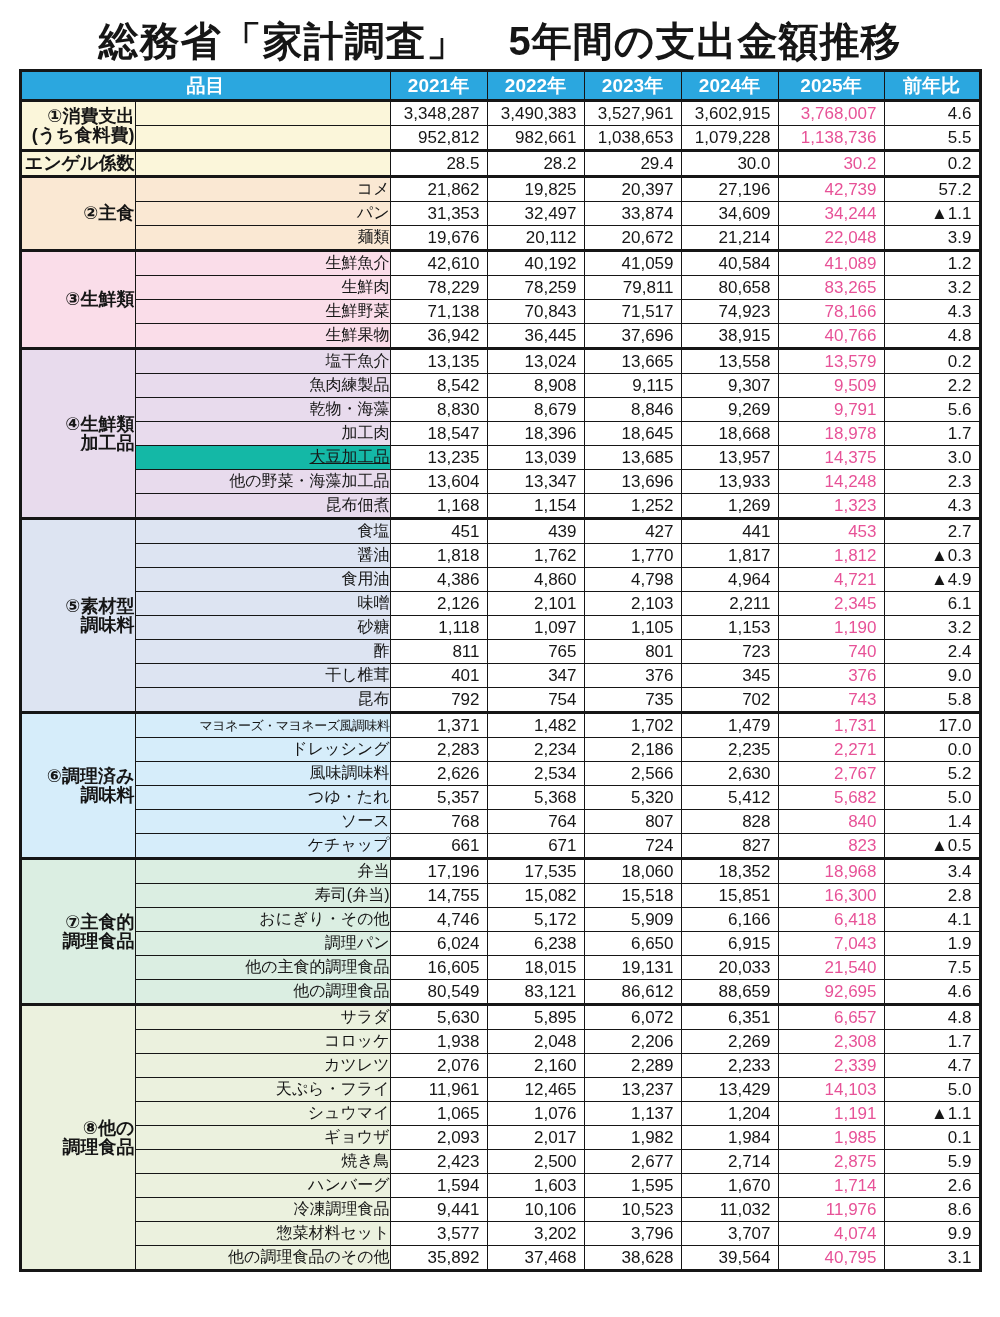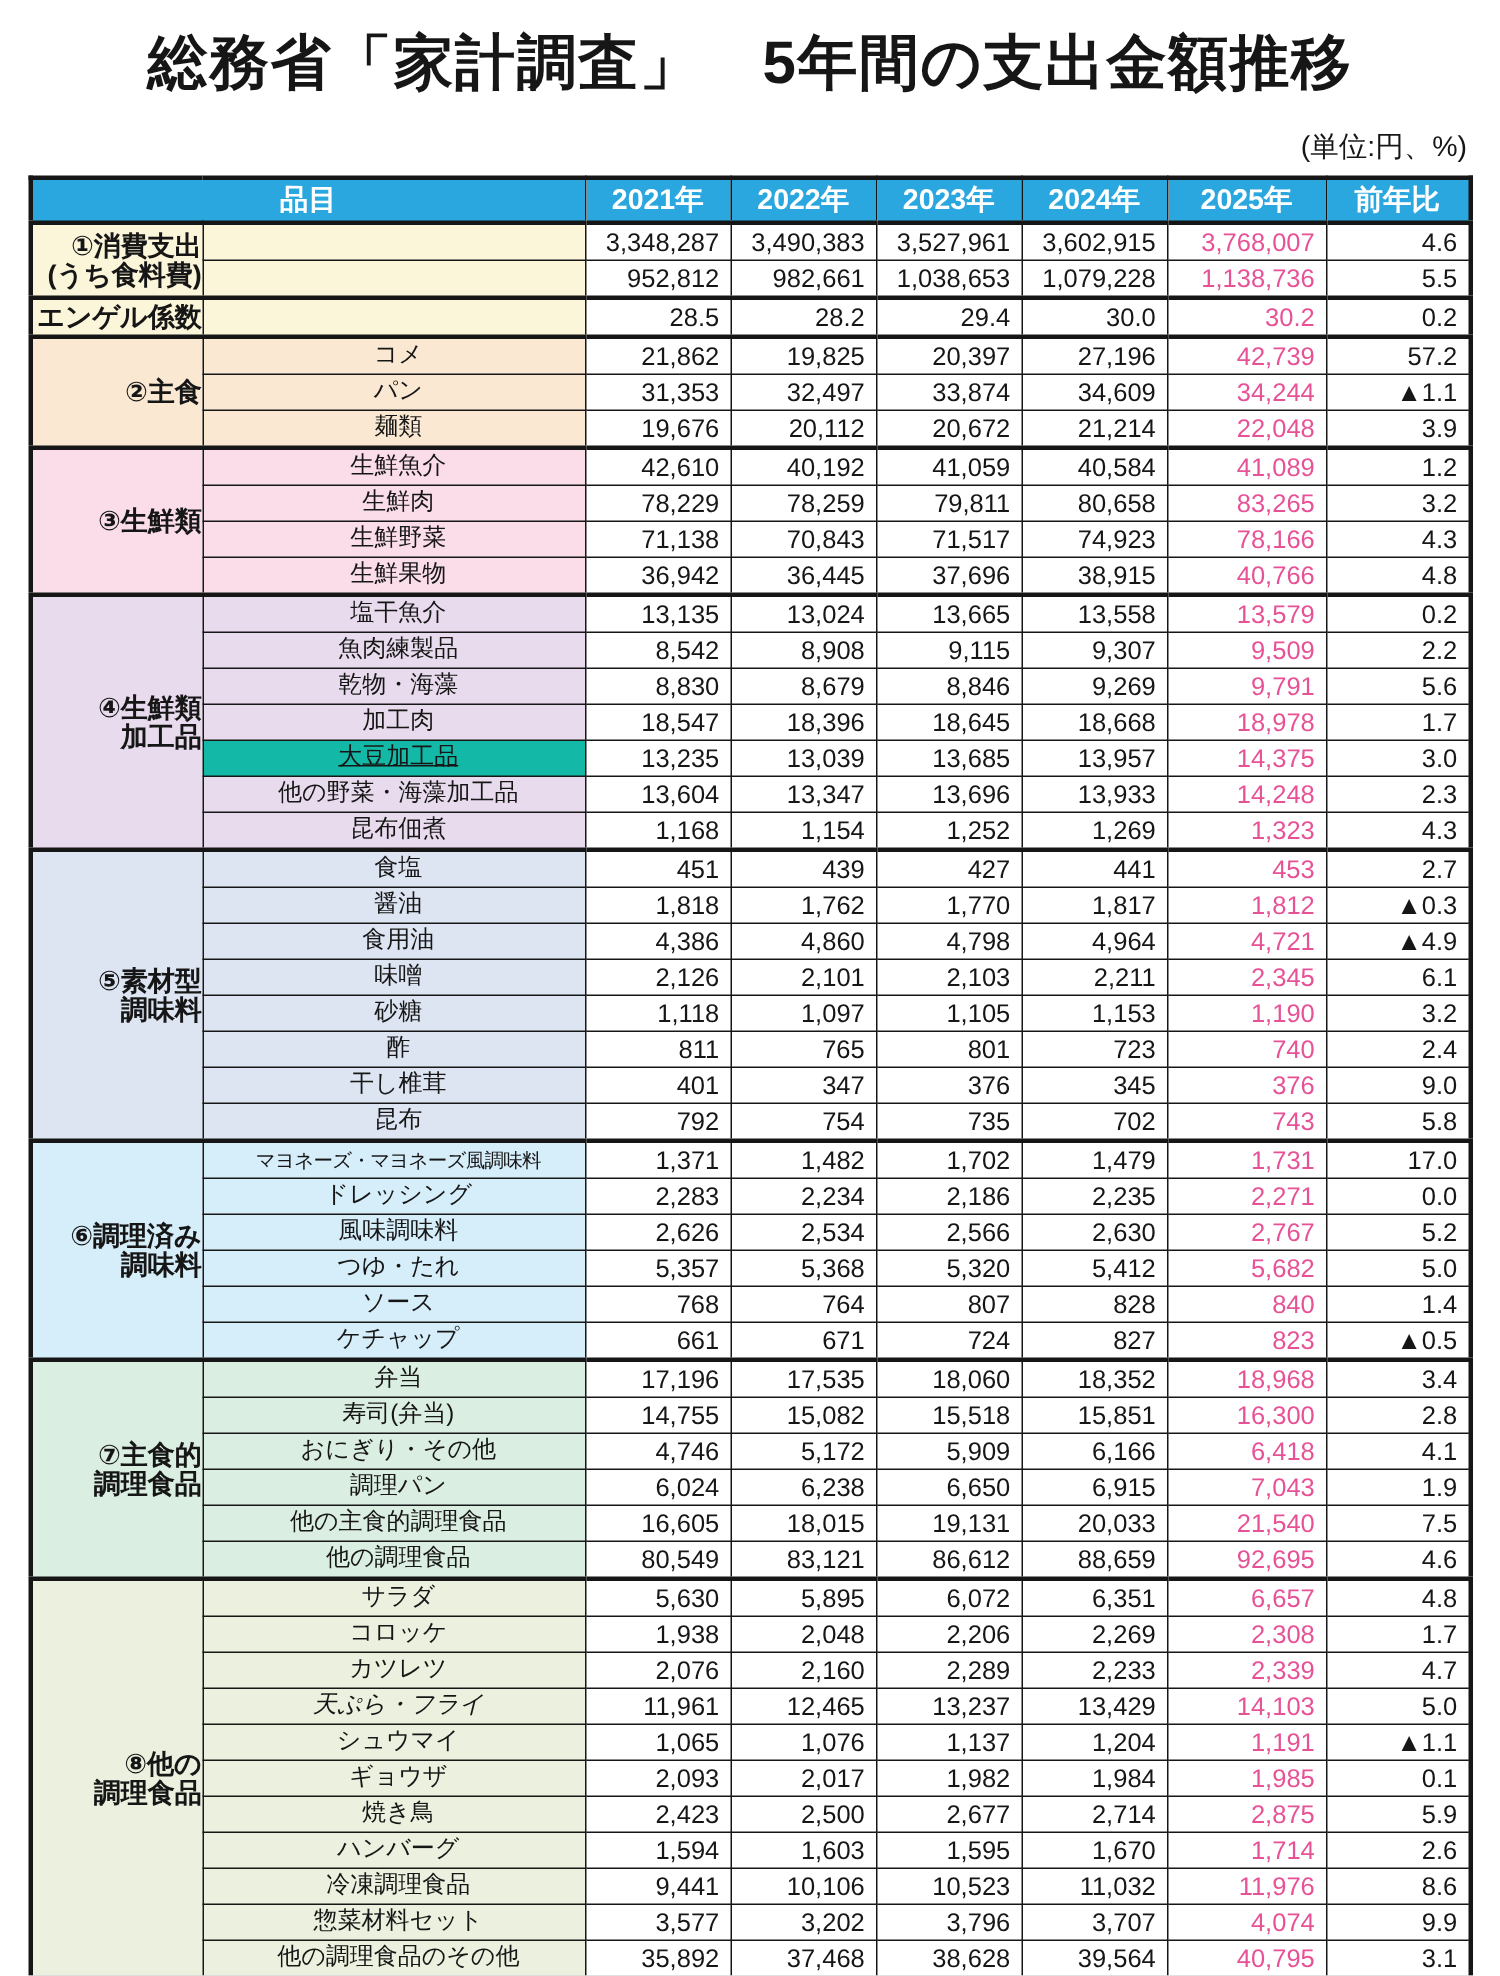--- a/index.html
+++ b/index.html
@@ -53,40 +53,39 @@
   }
   th.glabel{
     font-size:18px;
     font-weight:700;
     text-align:right;
     vertical-align:middle;
   }
   td.item{
     font-size:16px;
     font-weight:400;
-    text-align:center;
+    text-align:right;
     padding-left:6px;
   }
   td.item.small{font-size:13px;letter-spacing:-0.5px;}
   td.num{
     background:#fff;
     font-size:17px;
     text-align:right;
     padding-right:7px;
     font-weight:500;
   }
   td.num.y5{color:var(--accent_2025);}
   tr.gs th,tr.gs td{border-top:3px solid var(--ink);}
 </style>
 </head>
 <body>
 
 <div class="page">
   <h1 class="title">総務省「家計調査」　5年間の支出金額推移</h1>
-  <div class="unit">(単位:円、%)</div>
   <table class="tbl">
     <colgroup>
       <col style="width:115px">
         <col style="width:255px">
       <col style="width:97px">
         <col style="width:97px">
         <col style="width:97px">
         <col style="width:97px">
       <col style="width:106px">
         <col style="width:96px">
@@ -466,21 +465,21 @@
         <tr>
           <td class="item" style="background-color: rgb(235, 241, 222);">カツレツ</td>
           <td class="num">2,076</td>
           <td class="num">2,160</td>
           <td class="num">2,289</td>
           <td class="num">2,233</td>
           <td class="num y5">2,339</td>
           <td class="num">4.7</td>
         </tr>
         <tr>
-          <td class="item" style="background-color: rgb(235, 241, 222); font-style: italic;">天ぷら・フライ</td>
+          <td class="item" style="background-color: rgb(235, 241, 222);">天ぷら・フライ</td>
           <td class="num">11,961</td>
           <td class="num">12,465</td>
           <td class="num">13,237</td>
           <td class="num">13,429</td>
           <td class="num y5">14,103</td>
           <td class="num">5.0</td>
         </tr>
         <tr>
           <td class="item" style="background-color: rgb(235, 241, 222);">シュウマイ</td>
           <td class="num">1,065</td>

